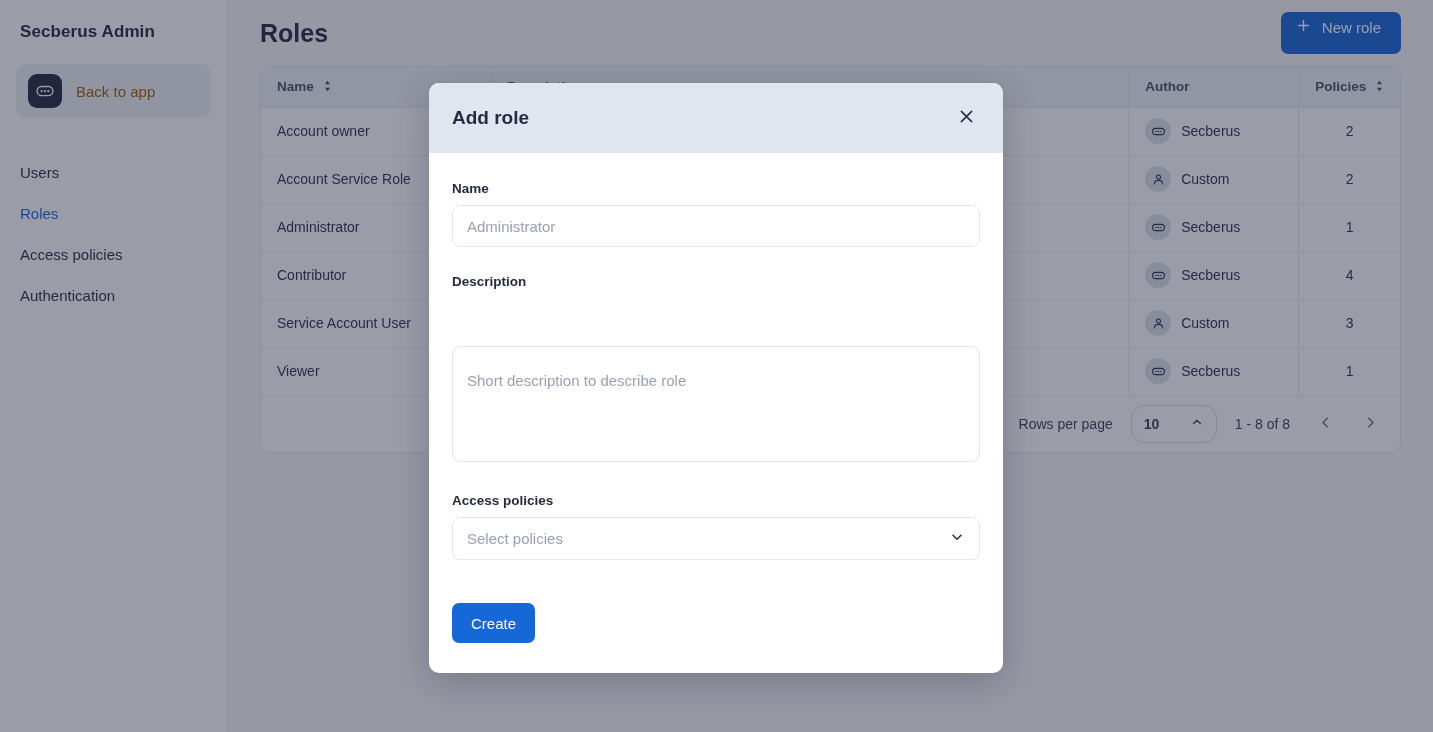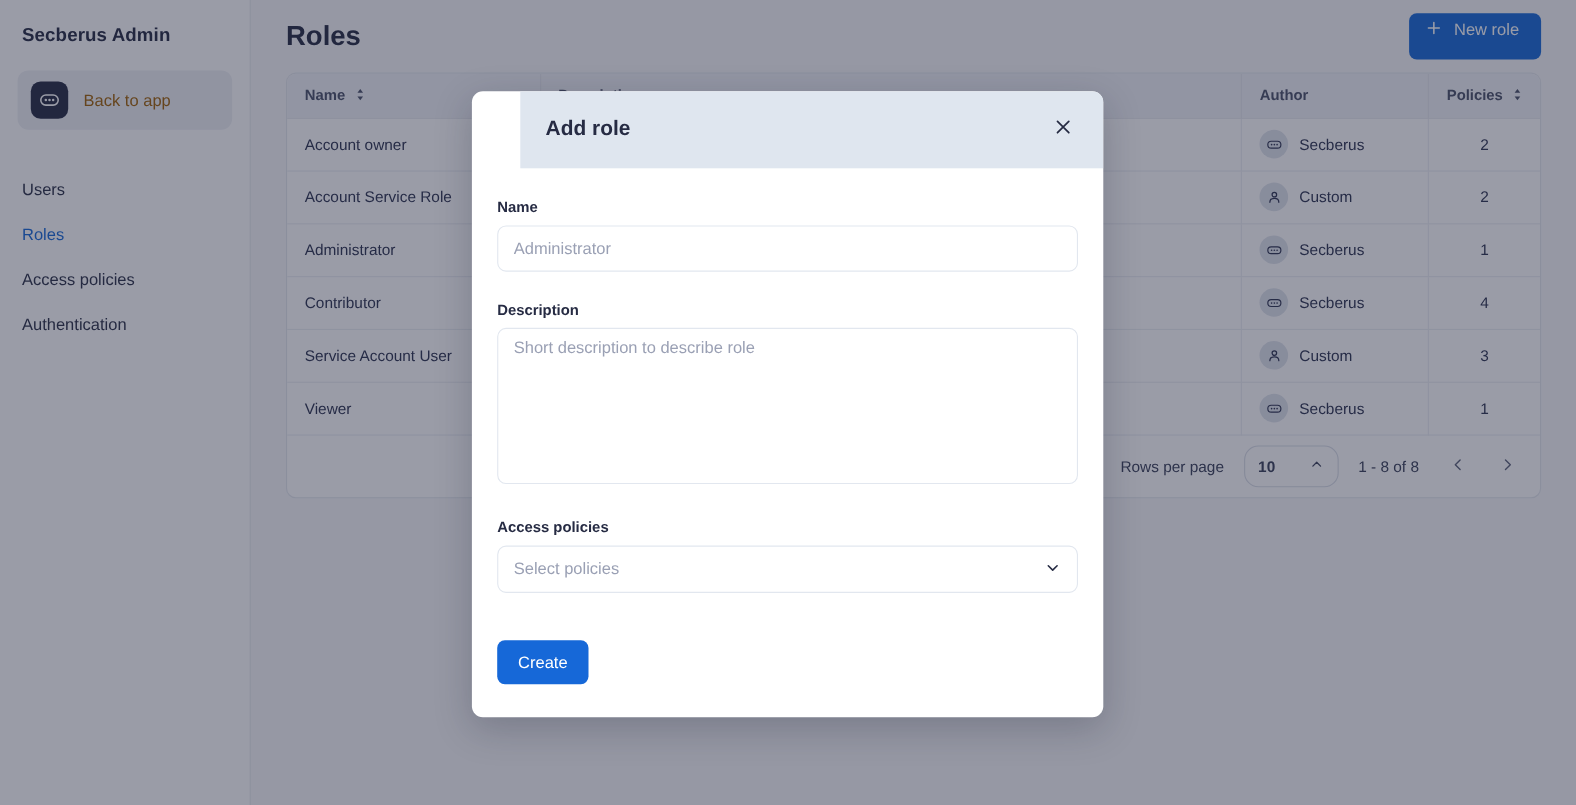--- a/index.html
+++ b/index.html
@@ -185,21 +185,20 @@
     box-shadow: 0 10px 34px rgba(20,24,45,.22);
     overflow: hidden;
   }
   .modal-header {
     background: #dfe6ef;
     height: 70px;
     display: flex;
     align-items: center;
     justify-content: space-between;
     padding: 0 23px;
-    margin-left: 44px;
   }
   .modal-title {
     font-size: 19px;
     font-weight: 600;
     color: #262b43;
   }
   .modal-close { cursor: pointer; display: block; padding: 4px; }
   .modal-body { padding: 28px 23px 30px 23px; }
   .field-label {
     font-size: 13.5px;
@@ -212,21 +211,21 @@
     width: 100%;
     border: 1px solid #e2e7ef;
     border-radius: 8px;
     background: #ffffff;
     font-family: inherit;
     font-size: 15px;
     color: #2d3350;
     outline: none;
   }
   .text-input { height: 42px; padding: 0 14px; }
-  .textarea-input { height: 142px; padding: 8px 14px; resize: none; line-height: 1.35; }
+  .textarea-input { height: 116px; padding: 24px 14px; resize: none; line-height: 1.35; margin-top: 48px; }
   .text-input::placeholder, .textarea-input::placeholder { color: #9aa0b4; }
   .select-input {
     height: 43px;
     padding: 0 14px;
     display: flex; align-items: center; justify-content: space-between;
     cursor: pointer;
   }
   .select-placeholder { color: #9aa0b4; font-size: 15px; }
   .create-btn {
     margin-top: 43px;

